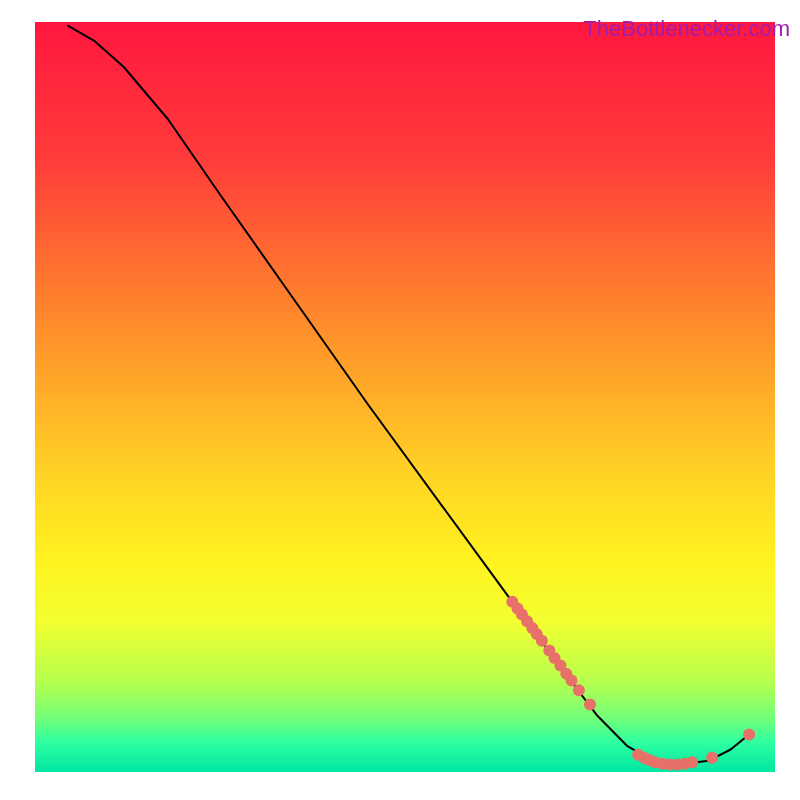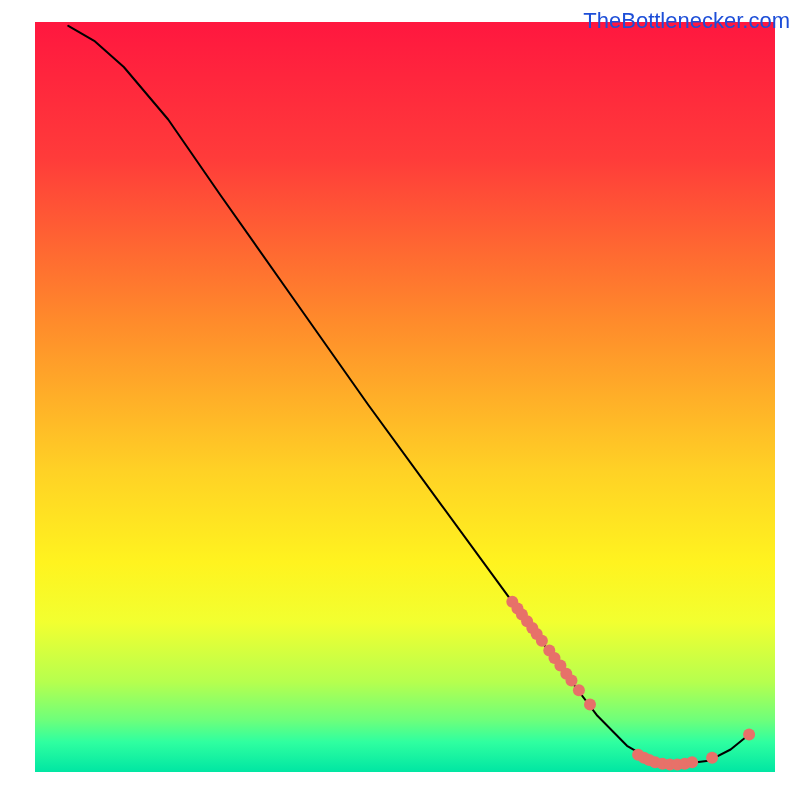--- a/index.html
+++ b/index.html
@@ -10,24 +10,24 @@
     font-family: Arial, Helvetica, sans-serif;
     background: #fff;
   }
   .chart-container {
     position: relative;
     width: 800px;
     height: 800px;
   }
   .watermark {
     position: absolute;
-    top: 8px;
+    top: 16px;
     right: 10px;
     font-size: 22px;
-    color: #1d4ed8;
+    color: #a21caf;
     font-family: Arial, sans-serif;
     z-index: 10;
   }
   svg {
     display: block;
   }
 </style>
 </head>
 <body>
 

